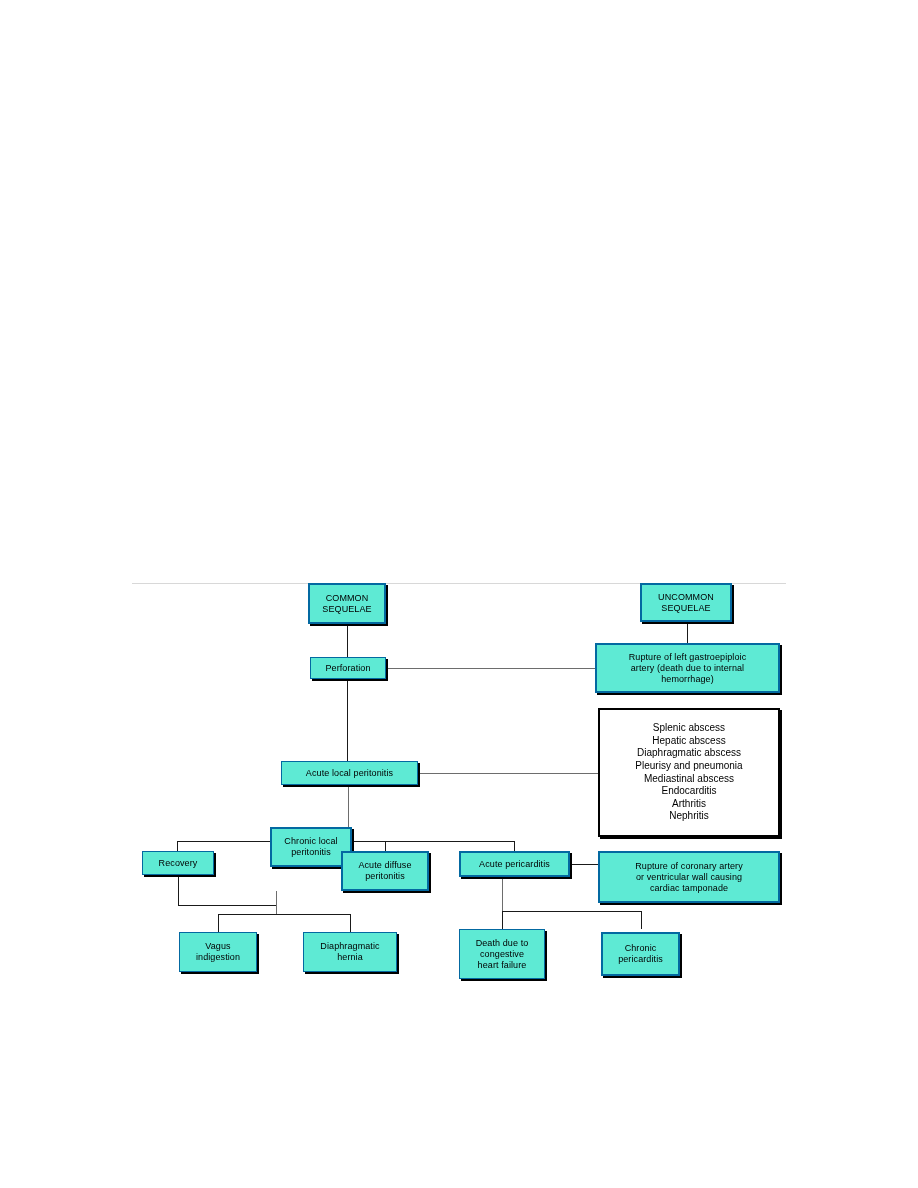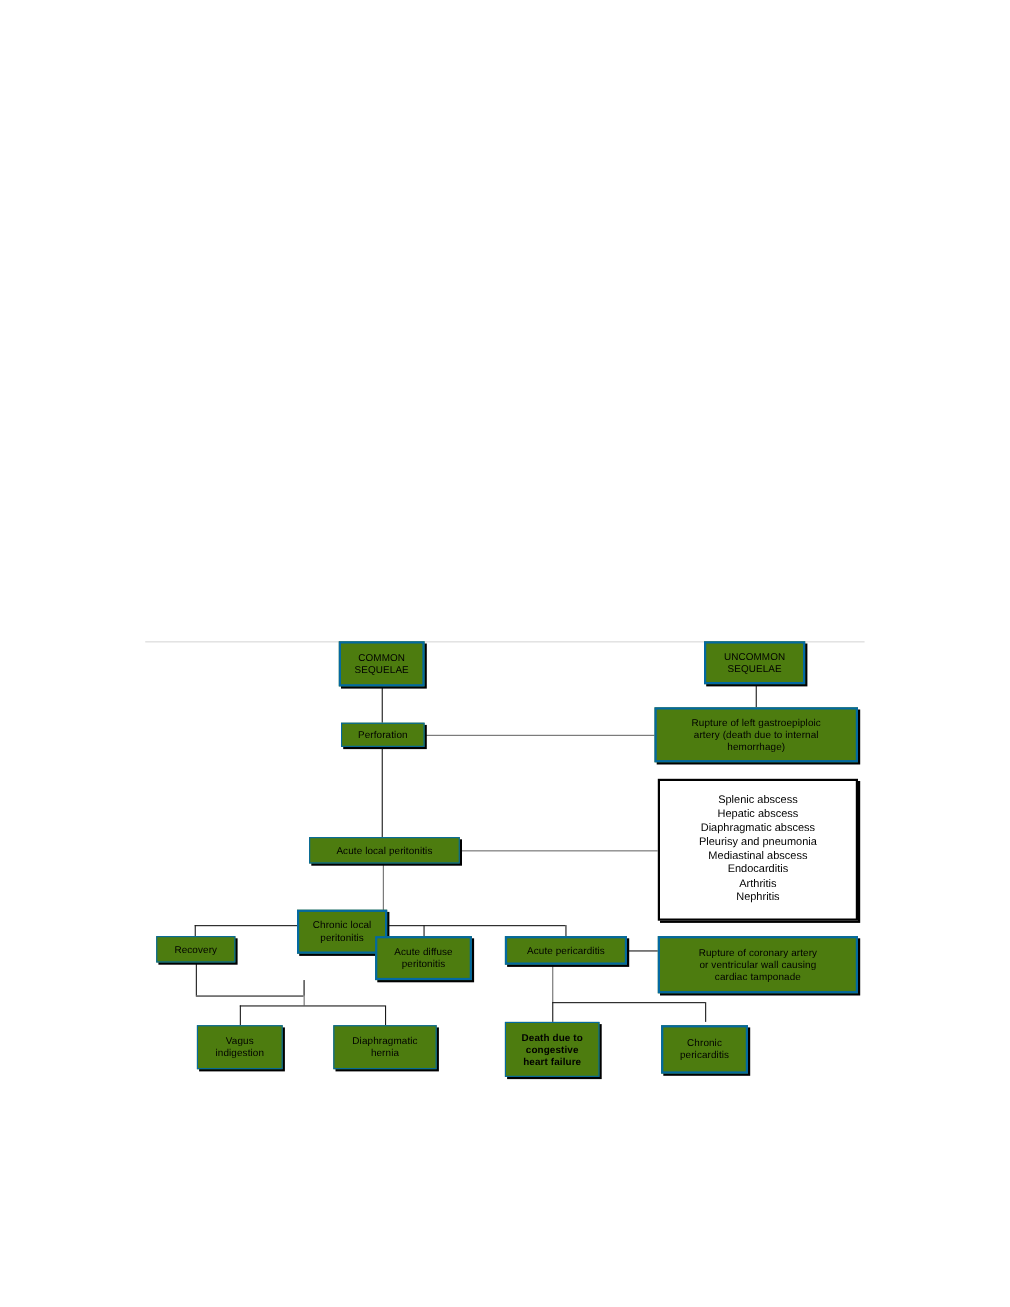--- a/index.html
+++ b/index.html
@@ -23,21 +23,21 @@
     top: 583px;
     width: 654px;
     height: 1px;
     background: #d8d8d8;
   }
 
   
   .node {
     position: absolute;
     box-sizing: border-box;
-    background: #4d7c0f;
+    background: #5eead4;
     border: 1px solid #0369a1;
     display: flex;
     align-items: center;
     justify-content: center;
     text-align: center;
     color: #000000;
     font-size: 9px;
     line-height: 11px;
     letter-spacing: 0.1px;
     z-index: 3;
@@ -189,21 +189,21 @@
   <div class="node shadow" style="left:179px; top:932px; width:78px; height:40px;">
     <span class="txt">Vagus
 indigestion</span>
   </div>
 
   <div class="node shadow" style="left:303px; top:932px; width:94px; height:40px;">
     <span class="txt">Diaphragmatic
 hernia</span>
   </div>
 
-  <div class="node shadow" style="left:459px; top:929px; width:86px; height:50px;font-weight:bold;">
+  <div class="node shadow" style="left:459px; top:929px; width:86px; height:50px;">
     <span class="txt">Death due to
 congestive
 heart failure</span>
   </div>
 
   <div class="node thick shadow" style="left:601px; top:932px; width:79px; height:44px;">
     <span class="txt">Chronic
 pericarditis</span>
   </div>
 

